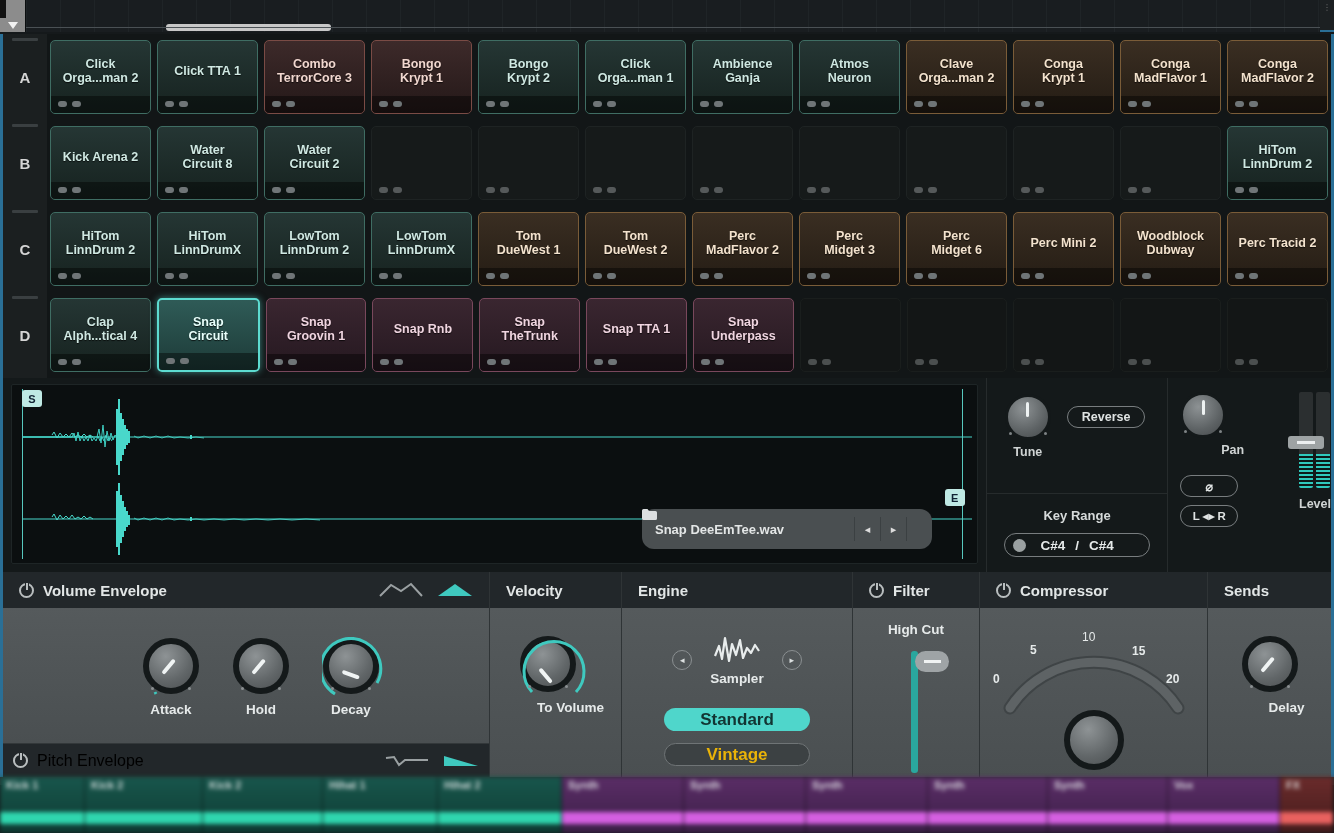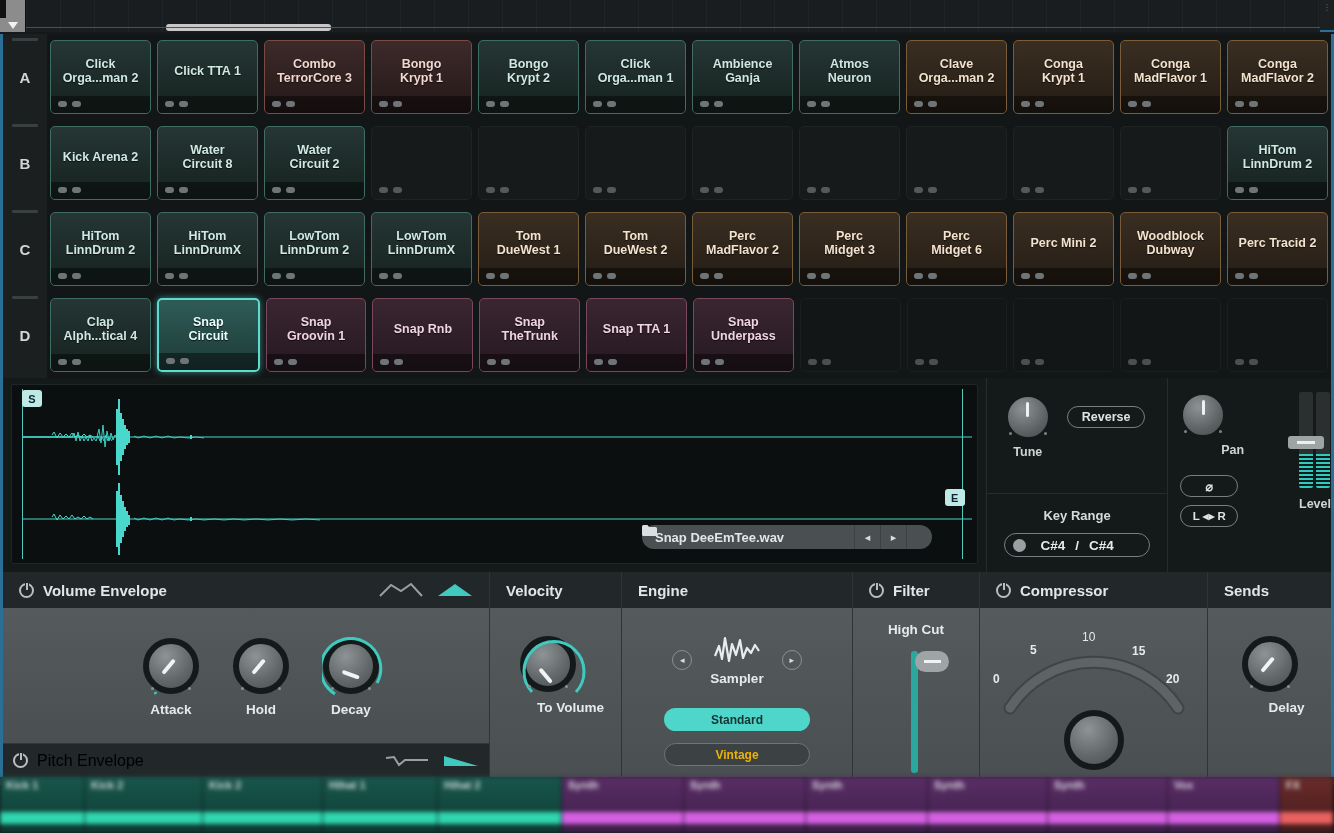--- a/index.html
+++ b/index.html
@@ -69,21 +69,21 @@
   .waveblock { width:985px; position:relative; padding:6px 8px 8px 8px; }
   .wavebox { position:relative; width:100%; height:100%; background:#0b0f10;
     border:1px solid #1e2526; border-radius:2px; overflow:hidden; }
   .wavebox svg { position:absolute; left:0; top:0; }
   .marker { position:absolute; width:20px; height:17px; background:#bfe9e4; color:#123;
     font-size:11px; font-weight:bold; display:flex; align-items:center; justify-content:center;
     border-radius:3px; }
   .mS { left:10px; top:5px; }
   .mE { right:12px; top:104px; background:#bfe9e4; }
   .vline { position:absolute; width:1px; top:4px; bottom:4px; background:#57c7bd; }
-  .filebar { position:absolute; left:630px; bottom:14px; width:290px; height:24px;
+  .filebar { position:absolute; left:630px; bottom:14px; width:290px; height:40px;
     background:#4a4f51; border-radius:12px; display:flex; align-items:center; }
   .filebar .fn { flex:1; color:#e3e6e6; font-size:13px; font-weight:bold; padding-left:13px;
     white-space:nowrap; overflow:hidden; }
   .fbtn { width:26px; height:24px; display:flex; align-items:center; justify-content:center;
     color:#dcdcdc; font-size:11px; border-left:1px solid #3b4042; }
   .fbtn.last { border-radius:0 12px 12px 0; }
 
   
   .sideL { width:182px; border-left:1px solid #262b2c; display:flex; flex-direction:column; }
   .sideR { width:164px; border-left:1px solid #262b2c; display:flex; flex-direction:column; }
@@ -136,21 +136,21 @@
     background:radial-gradient(circle at 38% 28%,#8e9395,#616668 60%,#4b4f51);
     border:6px solid #14191a; position:relative; }
   .bigknob .ptr { position:absolute; left:13px; top:12px; width:4px; height:18px;
     background:#f0f4f4; border-radius:2px; transform:rotate(40deg); transform-origin:50% 90%;}
   .bigknob .tickL,.bigknob .tickR{ position:absolute; bottom:-2px; width:3px;height:3px;
     border-radius:50%; background:#8b9092;}
   .bigknob .tickL{left:2px;} .bigknob .tickR{right:2px;}
   .arc { position:absolute; left:-7px; top:-7px; width:70px; height:70px; }
   .bk-label { color:#e6eaea; font-size:13.5px; font-weight:bold; text-align:center; margin-top:8px;}
   .segbtn { width:146px; height:23px; border-radius:12px; display:flex; align-items:center;
-    justify-content:center; font-size:12px; font-weight:bold; margin:12px auto 5px; }
+    justify-content:center; font-size:17px; font-weight:bold; margin:12px auto 5px; }
   .segbtn.on { background:#4fd6cb; color:#123533; }
   .segbtn.off{ border:1px solid #6f7476; color:#eab308; background:#3c4143;}
   .navbtn { width:20px;height:20px; border:1px solid #8a8f91; border-radius:50%;
     color:#dde1e1; font-size:9px; display:flex;align-items:center;justify-content:center;}
   .slider-track { position:absolute; width:7px; background:#2aa79e; border-radius:3px; }
   .slider-knob { position:absolute; width:34px; height:21px; background:#9fa4a6;
     border-radius:11px; display:flex;align-items:center;justify-content:center;}
   .slider-knob i{ width:17px;height:3px;background:#f0f3f3;display:block;}
   .pitchhdr { position:absolute; left:0; right:0; bottom:0; height:34px; background:#22272a;
     display:flex; align-items:center; padding:0 10px; gap:9px;

